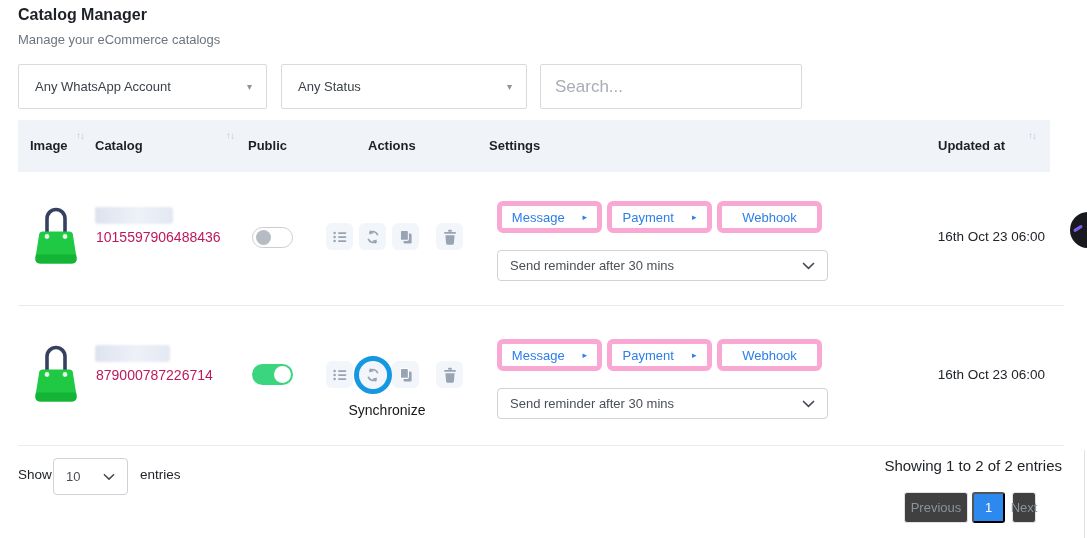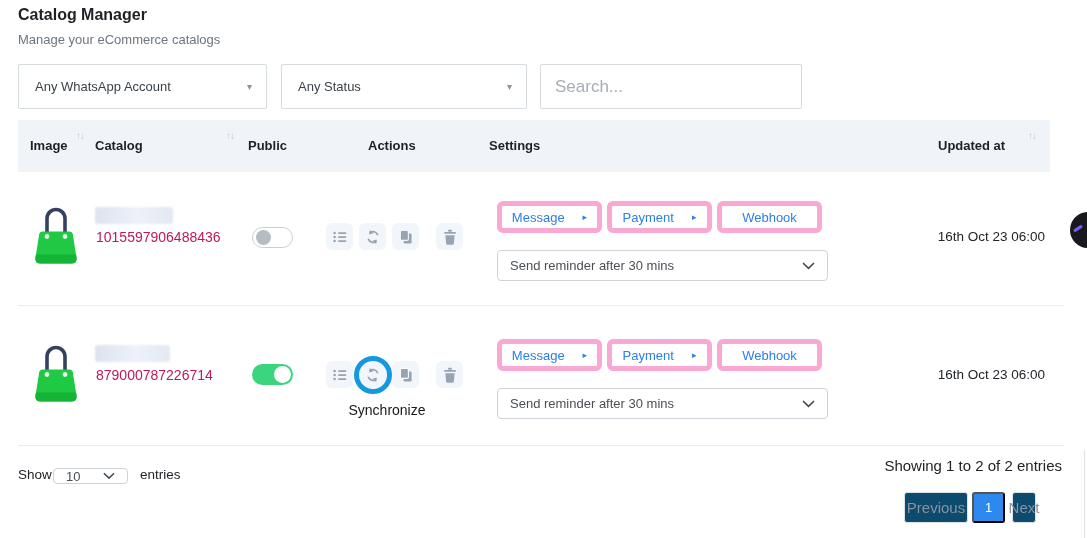--- a/index.html
+++ b/index.html
@@ -47,22 +47,22 @@
     color:#2d7ee8; font-size:13px; display:flex; align-items:center; justify-content:center; gap:18px; cursor:pointer; }
   .sbtn .sub { font-size:9px; color:#2d7ee8; }
 
   .selbox { position:absolute; background:#fff; border:1px solid #cdd3d9; border-radius:4px;
     font-size:13px; color:#4a5056; display:flex; align-items:center; padding:0 12px; cursor:pointer; }
   .selbox svg { margin-left:auto; }
 
   .date { position:absolute; left:880px; width:165px; text-align:right; font-size:13.5px; color:#212529; }
 
   .ftext { position:absolute; font-size:13.5px; color:#212529; }
-  .pagbtn { position:absolute; top:492px; height:31px; background:#0c4a6e; border:1px solid #dfe3e8; border-radius:3px;
-    font-size:15px; color:#8a929c; display:flex; align-items:center; justify-content:center; cursor:pointer; }
+  .pagbtn { position:absolute; top:492px; height:31px; background:#404040; border:1px solid #dfe3e8; border-radius:3px;
+    font-size:13px; color:#8a929c; display:flex; align-items:center; justify-content:center; cursor:pointer; }
   .pagcur { position:absolute; top:492px; height:31px; width:33px; background:#2e89ef; border-radius:3px;
     color:#fff; font-size:13px; display:flex; align-items:center; justify-content:center; cursor:pointer; }
   .summary { position:absolute; left:850px; width:212px; top:457px; text-align:right; font-size:15px; color:#212529; }
 
   .fab { position:absolute; left:1070px; top:212px; width:36px; height:36px; border-radius:50%; background:#17191e; cursor:pointer; }
   .fab .mark { position:absolute; left:3px; top:15px; width:10px; height:3px; background:#7d5bef; border-radius:2px; transform:rotate(-32deg); }
   .vline { position:absolute; left:1084px; top:450px; width:1px; height:88px; background:#dfe2e6; }
 </style>
 </head>
 <body>
@@ -233,21 +233,21 @@
         <polyline points="1.5,1.5 6.5,6.3 11.5,1.5" fill="none" stroke="#444b52" stroke-width="1.7" stroke-linecap="round"></polyline>
       </svg>
     </div>
 
     <div class="date" style="top:367px;">16th Oct 23 06:00</div>
   </div>
 
   <div class="hr" style="top:445px;"></div>
 
   <span class="ftext" style="left:18px;top:467px;">Show</span>
-  <div class="selbox" style="left:53px;top:468px;width:75px;height:16px;">
+  <div class="selbox" style="left:53px;top:458px;width:75px;height:37px;">
     <span>10</span>
     <svg width="12" height="8" viewBox="0 0 13 8">
       <polyline points="1.5,1.5 6.5,6.3 11.5,1.5" fill="none" stroke="#444b52" stroke-width="1.7" stroke-linecap="round"></polyline>
     </svg>
   </div>
   <span class="ftext" style="left:140px;top:467px;">entries</span>
 
   <div class="summary">Showing 1 to 2 of 2 entries</div>
 
   <button class="pagbtn" style="left:904px;width:64px;">Previous</button>

